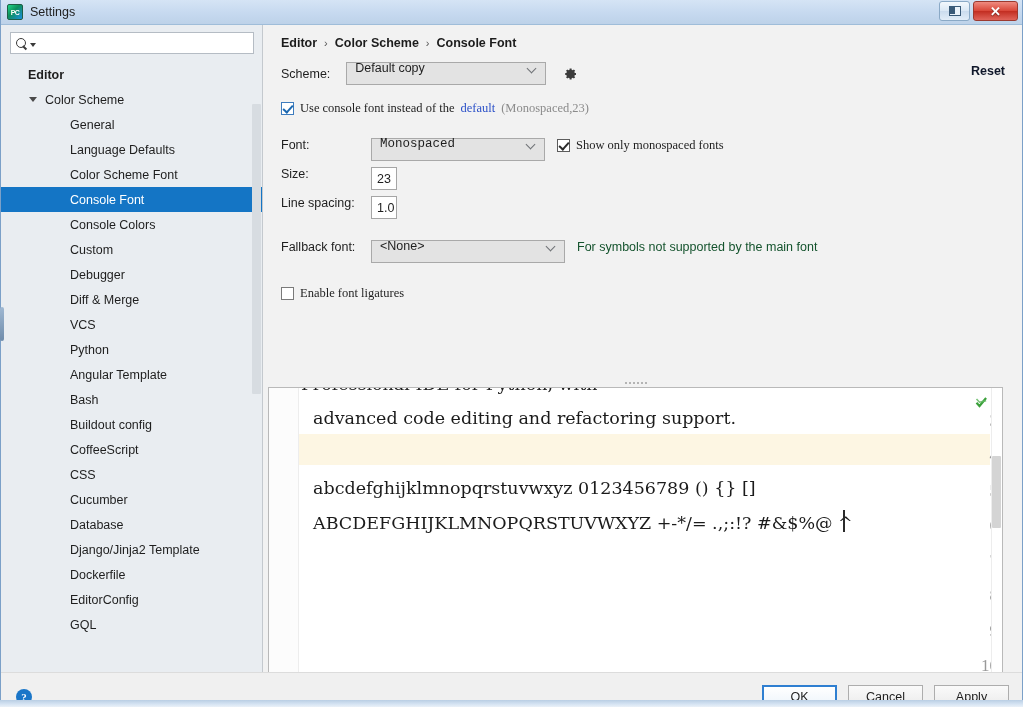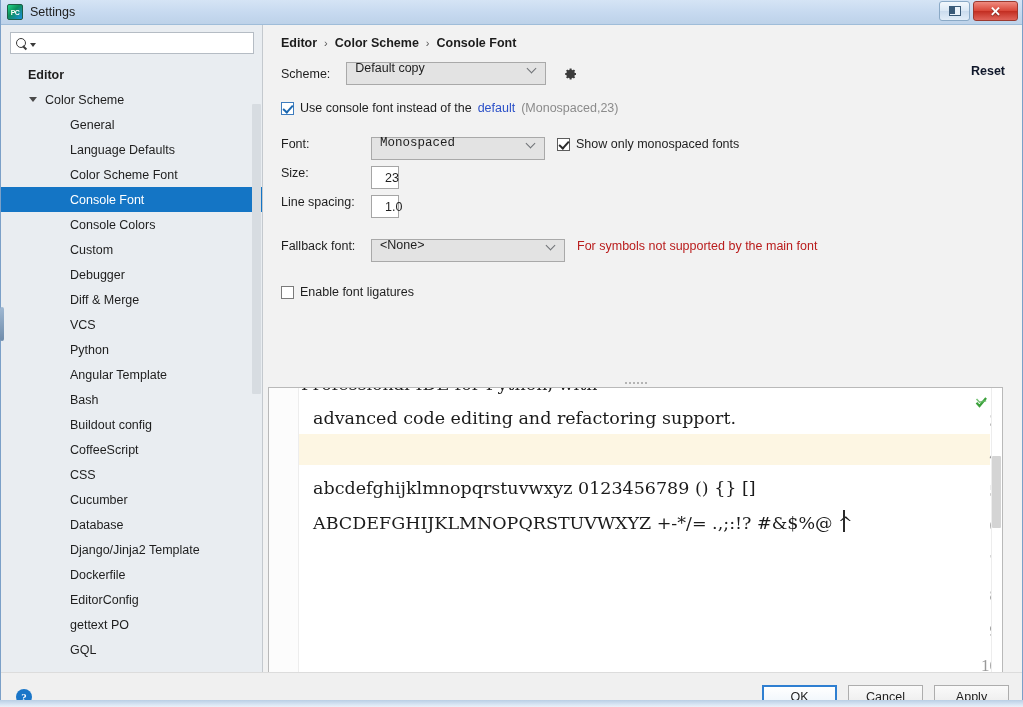--- a/index.html
+++ b/index.html
@@ -209,21 +209,21 @@
     width: 6px; height: 6px;
     border-left: 1.5px solid #6f7276; border-bottom: 1.5px solid #6f7276;
     transform: rotate(-45deg);
   }
   #scheme-combo { width: 200px; }
   .gear {
     width: 16px; height: 16px; position: relative; flex: none;
   }
 
   #settings-area { padding-left: 18px; padding-top: 16px; }
-  .chk-row { display: flex; align-items: center; gap: 6px; }
+  .chk-row { display: flex; align-items: center; gap: 6px; font-family: Liberation Serif, serif; }
   .checkbox {
     width: 13px; height: 13px; flex: none;
     border: 1px solid #3d7cbe; background: #fff;
     position: relative;
   }
   .checkbox.checked::after {
     content: ""; position: absolute; left: 3px; top: 0px;
     width: 4px; height: 8px;
     border-right: 2px solid #1c68b0; border-bottom: 2px solid #1c68b0;
     transform: rotate(42deg);
@@ -237,30 +237,30 @@
     transform: rotate(42deg);
   }
   .link { color: #2b50c8; }
   .muted { color: #8b8b8b; }
 
   #font-grid { margin-top: 22px; }
   .frow { display: flex; align-items: flex-start; height: 29px; }
   .frow .flabel { width: 90px; font-size: 12.5px; }
   .textfield {
     height: 23px; border: 1px solid #a5a5a5; background: #fff;
-    font-size: 12.5px; padding: 0 13px; width: 26px;
+    font-size: 12.5px; padding: 0 5px; width: 26px;
     display: flex; align-items: center;
     font-family: "Liberation Sans", sans-serif;
     color: #1e1e1e;
   }
   #font-combo { width: 174px; font-family: Liberation Mono, monospace; }
   #fallback-combo { width: 194px; }
   #fallback-row { margin-top: 15px; }
   #ligatures-row { margin-top: 17px; }
-  .hint { font-size: 12.5px; color: #b91c1c; margin-left: 12px; }
+  .hint { font-size: 12.5px; color: #14532d; margin-left: 12px; }
   .side-note { font-size: 12.5px; margin-left: 12px; }
 
   
   #preview-wrap {
     position: absolute;
     left: 5px; top: 353px;
     width: 735px; height: 303px;
   }
   #splitter {
     height: 9px;
@@ -465,23 +465,20 @@
               <span>Database</span>
             </div>
             <div class="tree-row child">
               <span>Django/Jinja2 Template</span>
             </div>
             <div class="tree-row child">
               <span>Dockerfile</span>
             </div>
             <div class="tree-row child">
               <span>EditorConfig</span>
-            </div>
-            <div class="tree-row child">
-              <span>gettext PO</span>
             </div>
             <div class="tree-row child">
               <span>GQL</span>
             </div>
           </div>
         <div id="tree-scrollbar"></div>
       </div>
       <div id="left-edge-grip"></div>
     </div>
 

